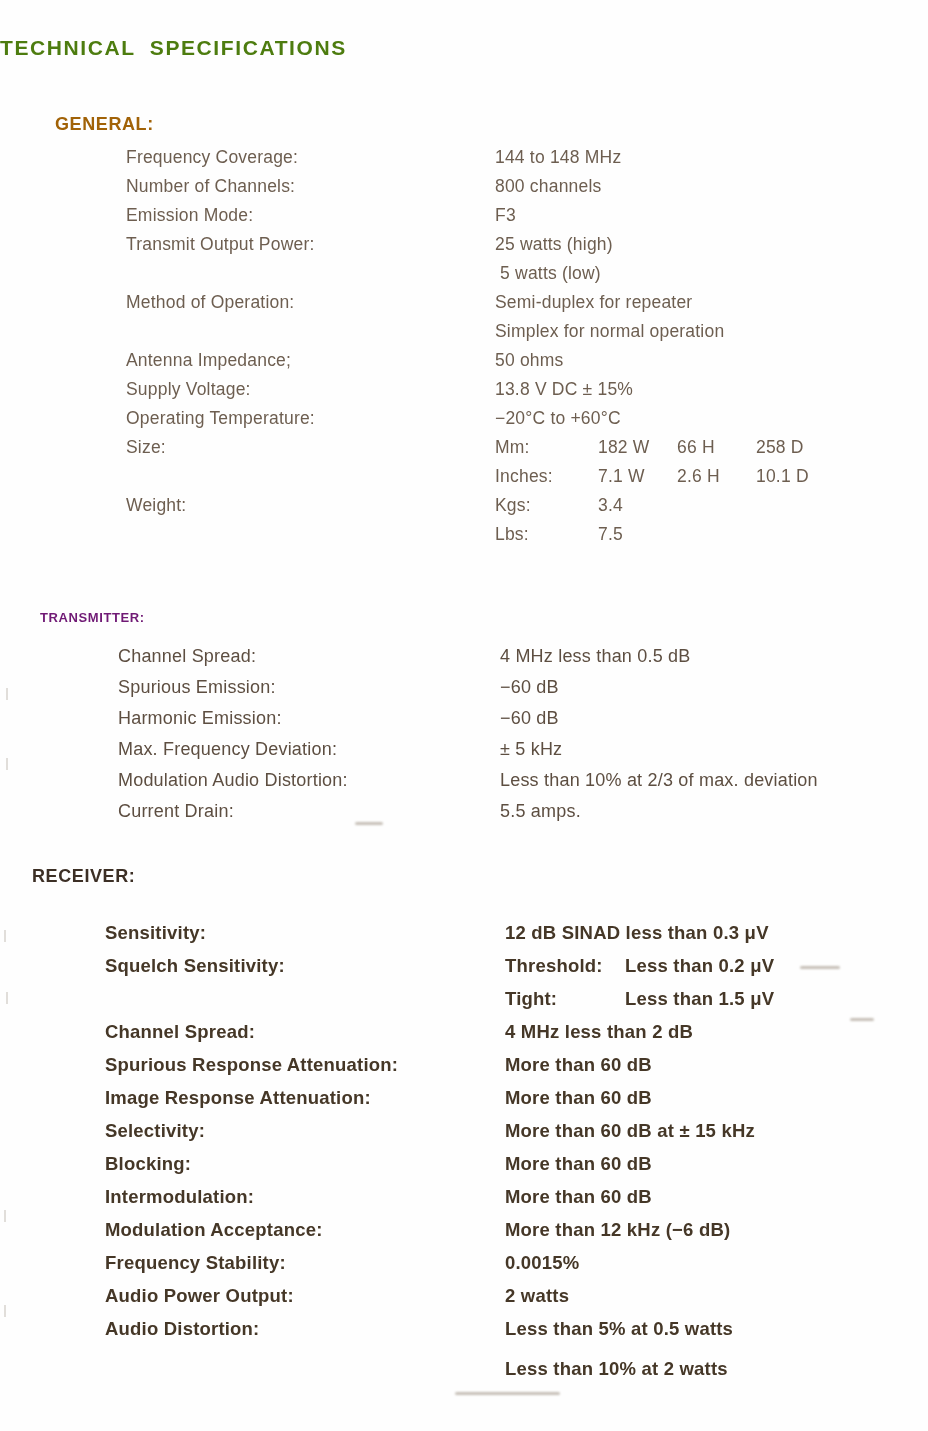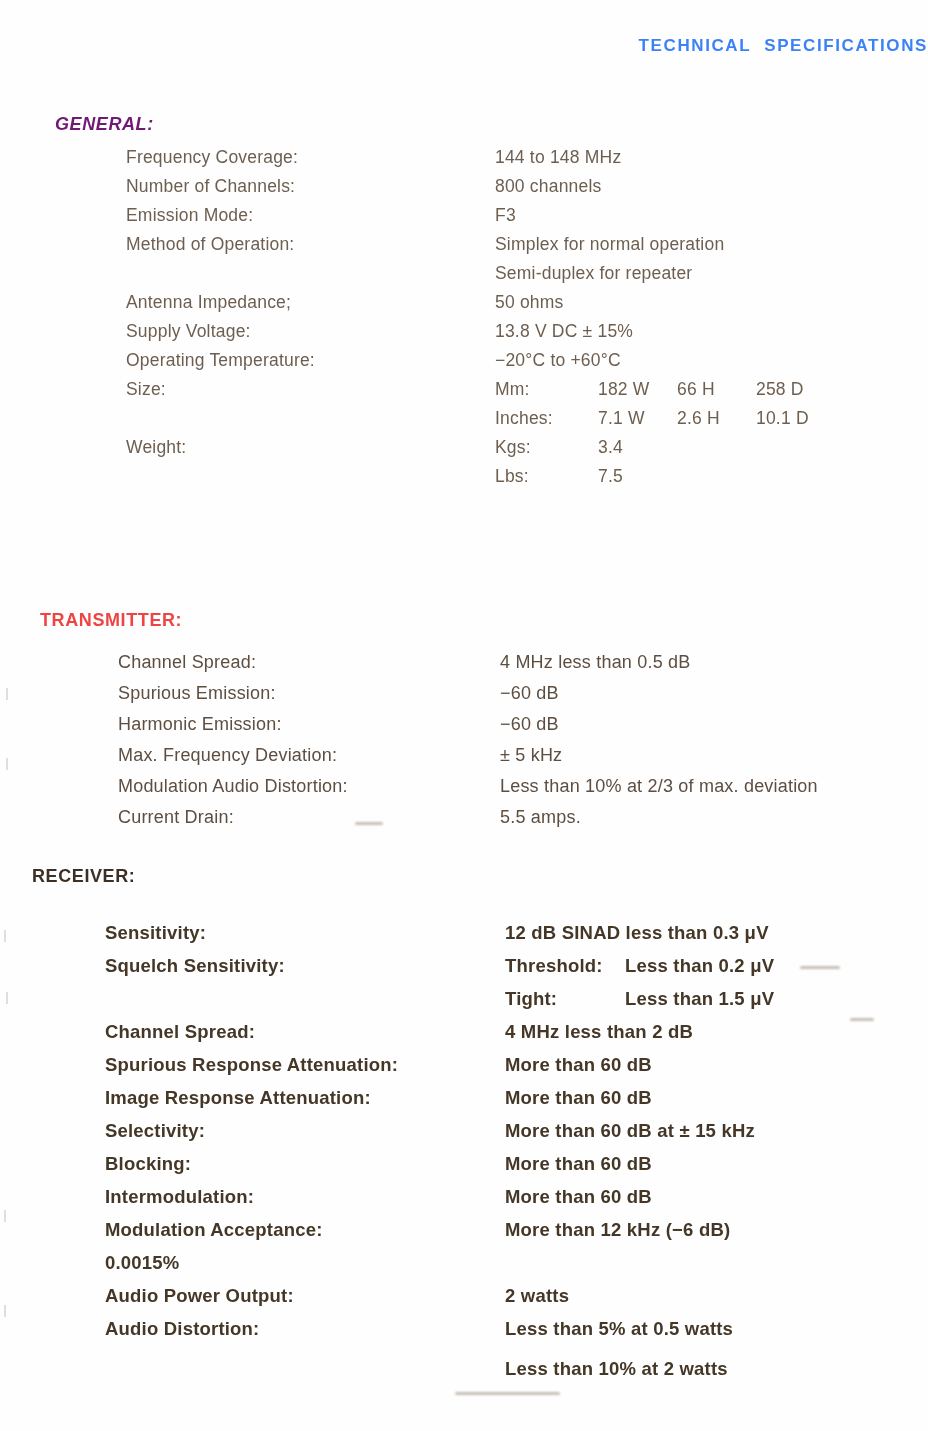--- a/index.html
+++ b/index.html
@@ -9,38 +9,38 @@
     height: 1431px;
     background: #fefefe;
     overflow: hidden;
     font-family: "Liberation Sans", sans-serif;
   }
   .doc-title {
     position: absolute;
     top: 36px;
     left: 0;
     right: 0;
-    text-align: right;
-    font-size: 17px;
+    text-align: left;
+    font-size: 21px;
     font-weight: bold;
     letter-spacing: 1.6px;
     word-spacing: 7px;
-    color: #3b82f6;
+    color: #4d7c0f;
   }
   .sec { position: absolute; }
   .sec-general     { top: 114px; left: 55px;  color: #6d5e50; font-size: 17.5px; }
   .sec-transmitter { top: 610px; left: 40px;  color: #5d4e41; font-size: 18px;   }
   .sec-receiver    { top: 866px; left: 32px;  color: #453727; font-size: 18.5px; font-weight: bold; }
 
   .sec-heading {
     font-weight: bold;
     letter-spacing: 0.6px;
   }
-  .sec-general .sec-heading     { font-size: 18px;   color: #701a75; font-style: italic; }
-  .sec-transmitter .sec-heading { font-size: 18px;   color: #ef4444; }
+  .sec-general .sec-heading     { font-size: 18px;   color: #a16207; }
+  .sec-transmitter .sec-heading { font-size: 13px;   color: #701a75; }
   .sec-receiver .sec-heading    { font-size: 18px; color: #3c2f25; }
 
   .rows { }
   .sec-general .rows     { margin-top: 8px;  margin-left: 71px; }
   .sec-transmitter .rows { margin-top: 16px; margin-left: 78px; }
   .sec-receiver .rows    { margin-top: 29px; margin-left: 73px; }
 
   .row { display: flex; align-items: flex-start; }
   .lbl { flex: none; letter-spacing: 0.2px; }
   .sec-general .lbl     { width: 369px; }
@@ -87,25 +87,32 @@
             <div class="val">
               <div class="val-line">800 channels</div>
             </div>
           </div>
           <div class="row row-emission-mode">
             <div class="lbl">Emission Mode:</div>
             <div class="val">
               <div class="val-line">F3</div>
             </div>
           </div>
+          <div class="row row-transmit-output-power">
+            <div class="lbl">Transmit Output Power:</div>
+            <div class="val">
+              <div class="val-line">25 watts (high)</div>
+              <div class="val-line"> 5 watts (low)</div>
+            </div>
+          </div>
           <div class="row row-method-of-operation">
             <div class="lbl">Method of Operation:</div>
             <div class="val">
+              <div class="val-line">Semi-duplex for repeater</div>
               <div class="val-line">Simplex for normal operation</div>
-              <div class="val-line">Semi-duplex for repeater</div>
             </div>
           </div>
           <div class="row row-antenna-impedance">
             <div class="lbl">Antenna Impedance;</div>
             <div class="val">
               <div class="val-line">50 ohms</div>
             </div>
           </div>
           <div class="row row-supply-voltage">
             <div class="lbl">Supply Voltage:</div>
@@ -228,20 +235,21 @@
               <div class="val-line">More than 60 dB</div>
             </div>
           </div>
           <div class="row row-modulation-acceptance">
             <div class="lbl">Modulation Acceptance:</div>
             <div class="val">
               <div class="val-line">More than 12 kHz (−6 dB)</div>
             </div>
           </div>
           <div class="row row-frequency-stability">
+            <div class="lbl">Frequency Stability:</div>
             <div class="val">
               <div class="val-line">0.0015%</div>
             </div>
           </div>
           <div class="row row-audio-power-output">
             <div class="lbl">Audio Power Output:</div>
             <div class="val">
               <div class="val-line">2 watts</div>
             </div>
           </div>

